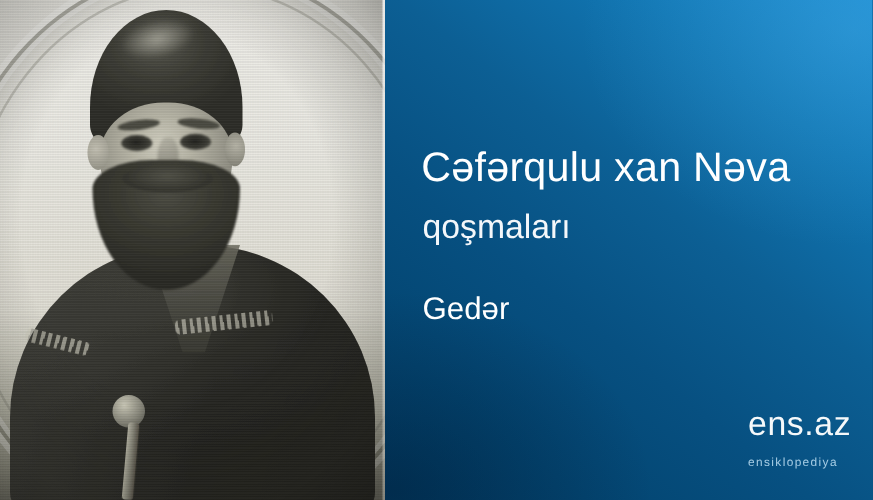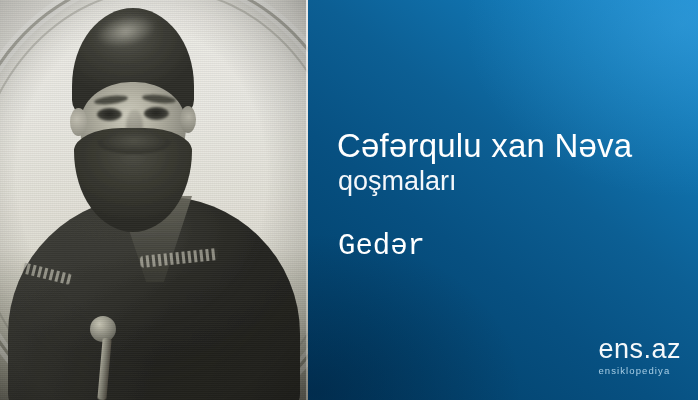--- a/index.html
+++ b/index.html
@@ -333,63 +333,61 @@
   .title {
     position: absolute;
     left: 0;
     top: 114px;
     color: #ffffff;
     font-size: 33px;
     font-weight: 400;
     letter-spacing: .2px;
     line-height: 40px;
     white-space: nowrap;
-    margin-top: 12px;
   }
   .subtitle {
     position: absolute;
     left: 1px;
     top: 166px;
     color: #f4f7fa;
     font-size: 27px;
     font-weight: 400;
     line-height: 30px;
     white-space: nowrap;
   }
   .work-title {
     position: absolute;
     left: 1px;
     top: 228px;
     color: #ffffff;
-    font-size: 29px;
+    font-size: 25px;
     font-weight: 400;
     line-height: 38px;
     white-space: nowrap;
-    font-family: Liberation Mono, monospace;
   }
 
   
   .logo {
     position: absolute;
     right: 17px;
     bottom: 25px;
     text-align: left;
     line-height: 1;
   }
   .logo-word {
     display: block;
     color: #ffffff;
     font-size: 27px;
     font-weight: 300;
     letter-spacing: .5px;
     opacity: .96;
   }
   .logo-sub {
     display: block;
-    margin-top: 3px;
+    margin-top: 13px;
     color: #bfe0f4;
     font-size: 9.5px;
     font-weight: 300;
     letter-spacing: 1.1px;
     opacity: .85;
   }
 </style>
 </head>
 <body>
 

